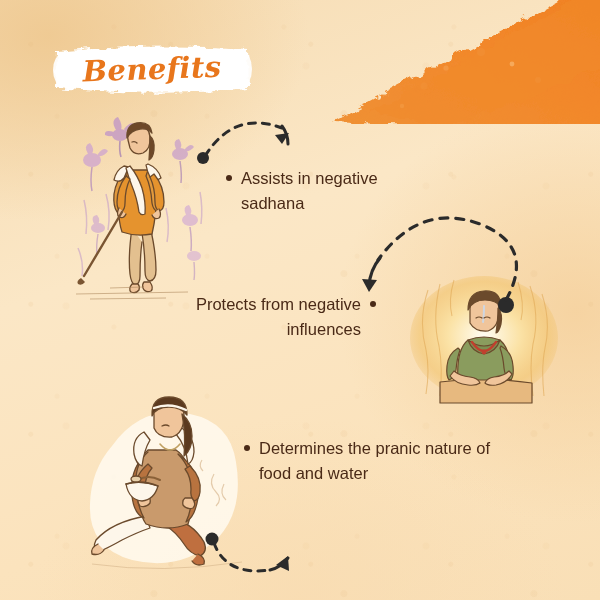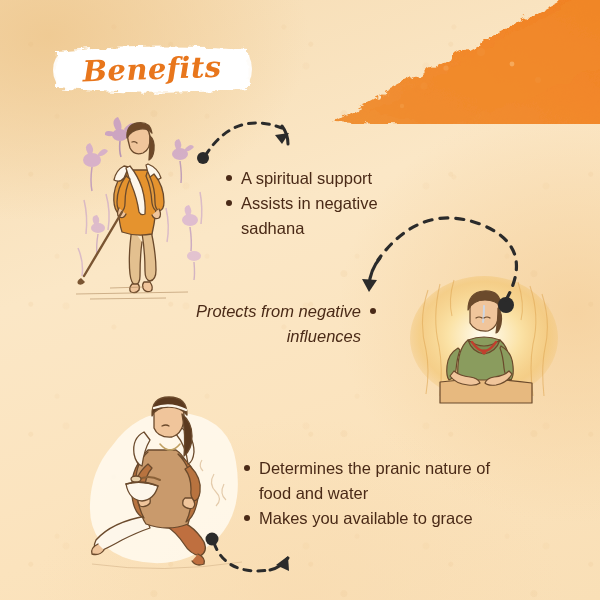--- a/index.html
+++ b/index.html
@@ -41,22 +41,22 @@
   
   .txt{position:absolute;color:#4a2a17;font-size:16.5px;line-height:25px;}
   .li{display:flex;gap:9px;}
   .li .dot{flex:0 0 auto;width:6px;height:6px;border-radius:50%;background:#4a2a17;margin-top:9px;}
   .li .lbl{flex:1 1 auto;}
   
   .txt.right{text-align:right;}
   .txt.right .li{flex-direction:row-reverse;}
   .txt.right .li .lbl{text-align:right;}
   #block-1{left:226px;top:166px;width:190px;}
-  #block-2{left:186px;top:299px;width:190px;font-style:italic;}
-  #block-3{left:244px;top:436px;width:250px;margin-top:20px;}
+  #block-2{left:186px;top:292px;width:190px;}
+  #block-3{left:244px;top:436px;width:250px;}
   
   .illus{position:absolute;}
   #illus-walking{left:70px;top:108px;width:140px;height:200px;}
   #illus-aura{left:406px;top:276px;width:160px;height:128px;}
   #illus-seated{left:82px;top:388px;width:182px;height:192px;}
   
   .conn{position:absolute;pointer-events:none;}
   #conn-1{left:186px;top:112px;width:130px;height:70px;}
   #conn-2{left:340px;top:212px;width:185px;height:105px;}
   #conn-3{left:192px;top:522px;width:115px;height:70px;}
@@ -302,39 +302,31 @@
   <svg class="conn" id="conn-3" viewBox="0 0 115 70">
     <circle cx="20" cy="17" r="6.5" fill="#2b2b2b"></circle>
     <path d="M22 21 Q34 54 78 48" stroke="#2b2b2b" stroke-width="3" fill="none" stroke-dasharray="7 7" stroke-linecap="round"></path>
     <path d="M78 48 q10 -2 18 -12" stroke="#2b2b2b" stroke-width="3" fill="none" stroke-linecap="round"></path>
     <path d="M96 34 l1 15 l-13 -6 z" fill="#2b2b2b"></path>
   </svg>
 
   <div class="txt" id="block-1">
     <div class="li">
       <span class="dot"></span>
-      <span class="lbl">A spiritual support</span>
-    </div>
-    <div class="li">
-      <span class="dot"></span>
       <span class="lbl">Assists in negative sadhana</span>
     </div>
   </div>
 
   <div class="txt right" id="block-2">
     <div class="li">
       <span class="dot"></span>
       <span class="lbl">Protects from negative influences</span>
     </div>
   </div>
 
   <div class="txt" id="block-3">
     <div class="li">
       <span class="dot"></span>
       <span class="lbl">Determines the pranic nature of food and water</span>
     </div>
-    <div class="li">
-      <span class="dot"></span>
-      <span class="lbl">Makes you available to grace</span>
-    </div>
   </div>
 
 </div>
 
 </body></html>

